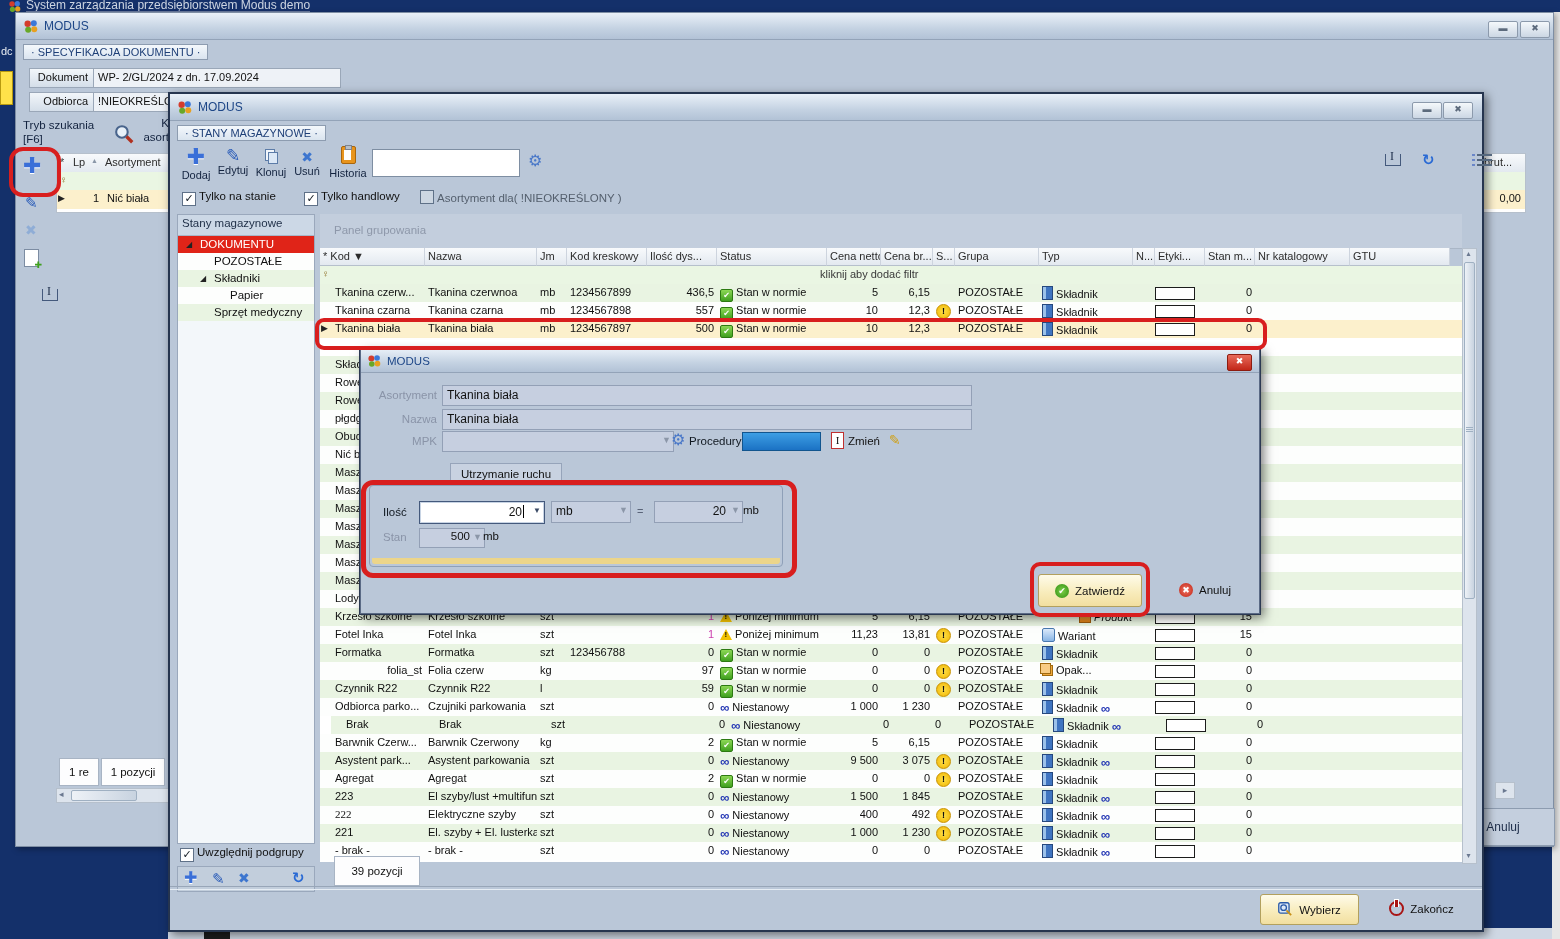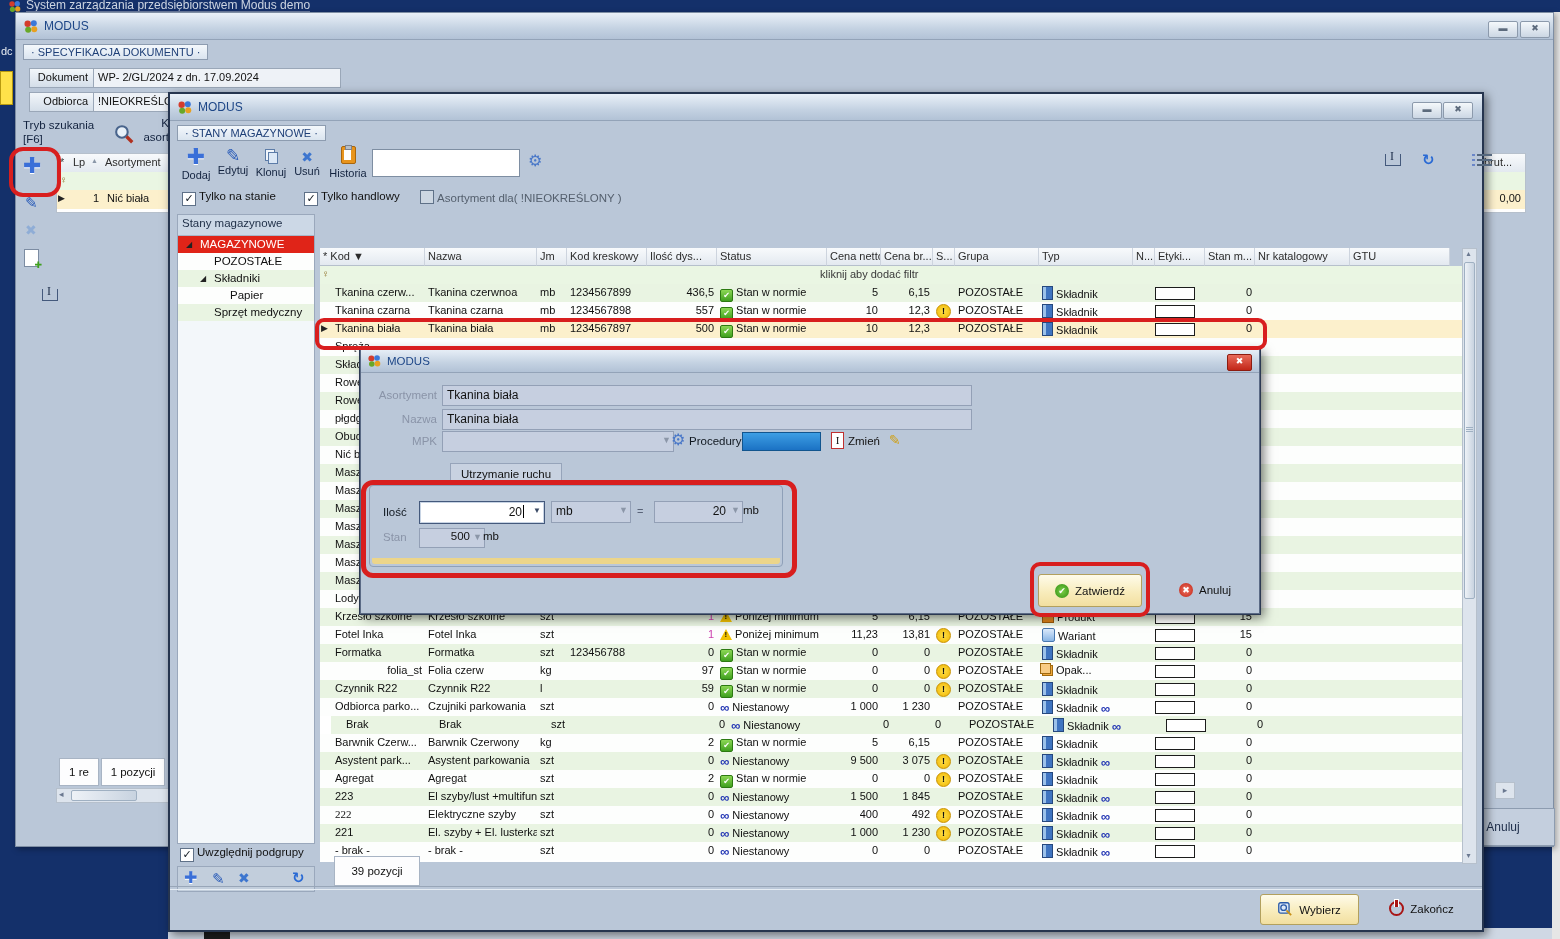--- a/index.html
+++ b/index.html
@@ -254,21 +254,21 @@
       <span class="chk off"></span>
       <span style="font-size:11.5px;">Asortyment dla( !NIEOKREŚLONY )</span>
     </div>
 
     
     <div class="abs" style="left:7px;top:120px;width:136px;height:628px;background:#f3f7fa;border:1px solid #9aa8bc;">
       <div style="height:18px;padding:2px 0 0 4px;background:#ccd8e6;border-bottom:1px solid #a8b6c8;font-size:11.5px;color:#22324a;">Stany magazynowe</div>
       <div id="treeItems">
           <div class="tree-item sel-red">
             <span class="tree-arrow" style="left: 8px;">◢</span>
-            <span style="position: absolute; left: 22px;">MAGAZYNOWE</span>
+            <span style="position: absolute; left: 22px;">DOKUMENTU</span>
           </div>
           <div class="tree-item" style="background: rgb(253, 254, 253);">
             <span style="position: absolute; left: 36px;">POZOSTAŁE</span>
           </div>
           <div class="tree-item " style="background: rgb(233, 244, 226);">
             <span class="tree-arrow" style="left: 22px;">◢</span>
             <span style="position: absolute; left: 36px;">Składniki</span>
           </div>
           <div class="tree-item" style="background: rgb(253, 254, 253);">
             <span style="position: absolute; left: 52px;">Papier</span>
@@ -283,20 +283,23 @@
       <span style="font-size:11.5px;">Uwzględnij podgrupy</span>
     </div>
     <div class="abs" style="left:7px;top:772px;width:136px;height:24px;background:#c2cedc;border:1px solid #9aa8bc;">
       <span class="ic-plus small abs" style="left:6px;top:3px;">✚</span>
       <span class="ic-pencil abs" style="left:34px;top:4px;">✎</span>
       <span class="ic-x abs" style="left:60px;top:4px;">✖</span>
       <span class="ic-refresh abs" style="left:114px;top:3px;">↻</span>
     </div>
 
     
+    <div class="abs" style="left:150px;top:120px;width:1142px;height:34px;background:#c3cedd;border-bottom:1px solid #aab6c6;">
+      <span style="position:absolute;left:14px;top:10px;color:#8e98aa;font-size:11.5px;">Panel grupowania</span>
+    </div>
     <div class="abs" id="gridHeader" style="left:150px;top:154px;width:1142px;height:18px;">
         <div class="gridhead-cell" style="left: 0px; width: 105px;">* Kod ▼</div>
         <div class="gridhead-cell" style="left: 105px; width: 112px;">Nazwa</div>
         <div class="gridhead-cell" style="left: 217px; width: 30px;">Jm</div>
         <div class="gridhead-cell" style="left: 247px; width: 80px;">Kod kreskowy</div>
         <div class="gridhead-cell" style="left: 327px; width: 70px;">Ilość dys...</div>
         <div class="gridhead-cell" style="left: 397px; width: 110px;">Status</div>
         <div class="gridhead-cell" style="left: 507px; width: 54px;">Cena netto</div>
         <div class="gridhead-cell" style="left: 561px; width: 52px;">Cena br...</div>
         <div class="gridhead-cell" style="left: 613px; width: 22px;">S...</div>
@@ -364,23 +367,20 @@
           <div class="gcell" style="left: 613px; width: 22px;"></div>
           <div class="gcell" style="left: 635px; width: 84px;">POZOSTAŁE</div>
           <div class="gcell" style="left: 719px; width: 94px;"><span class="t-skladnik"></span> Składnik </div>
           <div class="gcell" style="left: 813px; width: 22px;"></div>
           <div class="gcell" style="left: 835px; width: 50px;"></div>
           <span class="etykbtn" style="left: 835px;"></span>
           <div class="gcell r" style="left: 885px; width: 50px;">0</div>
           <div class="gcell" style="left: 935px; width: 95px;"></div>
           <div class="gcell" style="left: 1030px; width: 100px;"></div>
         </div>
-        <div class="gridrow white" style="top: 54px;">
-          <div class="gcell" style="left: 12px; width: 93px;">Spręża</div>
-        </div>
         <div class="gridrow green" style="top: 72px;">
           <div class="gcell" style="left: 12px; width: 93px;">Składn</div>
         </div>
         <div class="gridrow white" style="top: 90px;">
           <div class="gcell" style="left: 12px; width: 93px;">Rower</div>
         </div>
         <div class="gridrow green" style="top: 108px;">
           <div class="gcell" style="left: 12px; width: 93px;">Rower</div>
         </div>
         <div class="gridrow white" style="top: 126px;">
@@ -420,21 +420,21 @@
           <div class="gcell" style="left: 12px; width: 93px;">Krzesło szkolne</div>
           <div class="gcell" style="left: 105px; width: 112px;">Krzesło szkolne</div>
           <div class="gcell" style="left: 217px; width: 30px;">szt</div>
           <div class="gcell" style="left: 247px; width: 80px;"></div>
           <div class="gcell r pink" style="left: 327px; width: 70px;">1</div>
           <div class="gcell" style="left: 397px; width: 110px;"><span class="ic-warn"></span> Poniżej minimum</div>
           <div class="gcell r" style="left: 507px; width: 54px;">5</div>
           <div class="gcell r" style="left: 561px; width: 52px;">6,15</div>
           <div class="gcell" style="left: 613px; width: 22px;"></div>
           <div class="gcell" style="left: 635px; width: 84px;">POZOSTAŁE</div>
-          <div class="gcell" style="left: 719px; width: 94px;"><span class="t-produkt"></span> Produkt </div>
+          <div class="gcell" style="left: 756px; width: 94px; font-style: italic;"><span class="t-produkt"></span> Produkt </div>
           <div class="gcell" style="left: 813px; width: 22px;"></div>
           <div class="gcell" style="left: 835px; width: 50px;"></div>
           <span class="etykbtn" style="left: 835px;"></span>
           <div class="gcell r" style="left: 885px; width: 50px;">15</div>
           <div class="gcell" style="left: 935px; width: 95px;"></div>
           <div class="gcell" style="left: 1030px; width: 100px;"></div>
         </div>
         <div class="gridrow white" style="top: 342px;">
           <div class="gcell" style="left: 12px; width: 93px;">Fotel Inka</div>
           <div class="gcell" style="left: 105px; width: 112px;">Fotel Inka</div>

